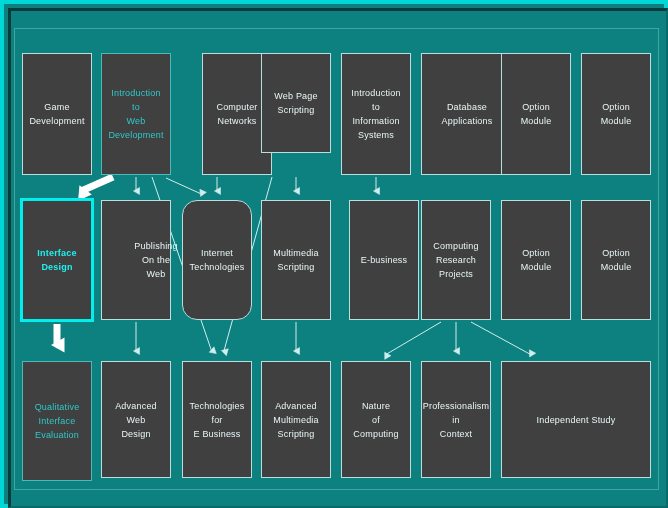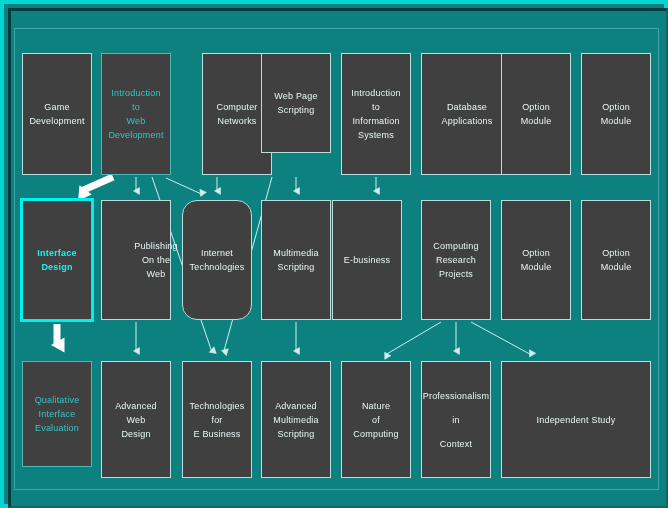--- a/index.html
+++ b/index.html
@@ -148,37 +148,37 @@
         <span class="ln">Web</span>
       </div>
       <div class="box" style="left: 182px; top: 200px; width: 70px; height: 120px; border-radius: 15px;">
         <span class="ln">Internet</span>
         <span class="ln">Technologies</span>
       </div>
       <div class="box" style="left: 261px; top: 200px; width: 70px; height: 120px;">
         <span class="ln">Multimedia</span>
         <span class="ln">Scripting</span>
       </div>
-      <div class="box" style="left: 332px; top: 200px; width: 70px; height: 120px;">
+      <div class="box" style="left: 349px; top: 200px; width: 70px; height: 120px;">
         <span class="ln">E-business</span>
       </div>
       <div class="box" style="left: 421px; top: 200px; width: 70px; height: 120px;">
         <span class="ln">Computing</span>
         <span class="ln">Research</span>
         <span class="ln">Projects</span>
       </div>
       <div class="box" style="left: 501px; top: 200px; width: 70px; height: 120px;">
         <span class="ln">Option</span>
         <span class="ln">Module</span>
       </div>
       <div class="box" style="left: 581px; top: 200px; width: 70px; height: 120px;">
         <span class="ln">Option</span>
         <span class="ln">Module</span>
       </div>
-      <div class="box dim" style="left: 22px; top: 361px; width: 70px; height: 106px;">
+      <div class="box dim" style="left: 22px; top: 361px; width: 70px; height: 120px;">
         <span class="ln">Qualitative</span>
         <span class="ln">Interface</span>
         <span class="ln">Evaluation</span>
       </div>
       <div class="box" style="left: 101px; top: 361px; width: 70px; height: 117px;">
         <span class="ln">Advanced</span>
         <span class="ln">Web</span>
         <span class="ln">Design</span>
       </div>
       <div class="box" style="left: 182px; top: 361px; width: 70px; height: 117px;">
@@ -189,21 +189,21 @@
       <div class="box" style="left: 261px; top: 361px; width: 70px; height: 117px;">
         <span class="ln">Advanced</span>
         <span class="ln">Multimedia</span>
         <span class="ln">Scripting</span>
       </div>
       <div class="box" style="left: 341px; top: 361px; width: 70px; height: 117px;">
         <span class="ln">Nature</span>
         <span class="ln">of</span>
         <span class="ln">Computing</span>
       </div>
-      <div class="box" style="left: 421px; top: 361px; width: 70px; height: 117px; gap: 10px;">
+      <div class="box" style="left: 421px; top: 361px; width: 70px; height: 117px;">
         <span class="ln">Professionalism</span>
         <span class="ln">in</span>
         <span class="ln">Context</span>
       </div>
       <div class="box" style="left: 501px; top: 361px; width: 150px; height: 117px;">
         <span class="ln">Independent Study</span>
       </div>
     </div>
 </div>
 

